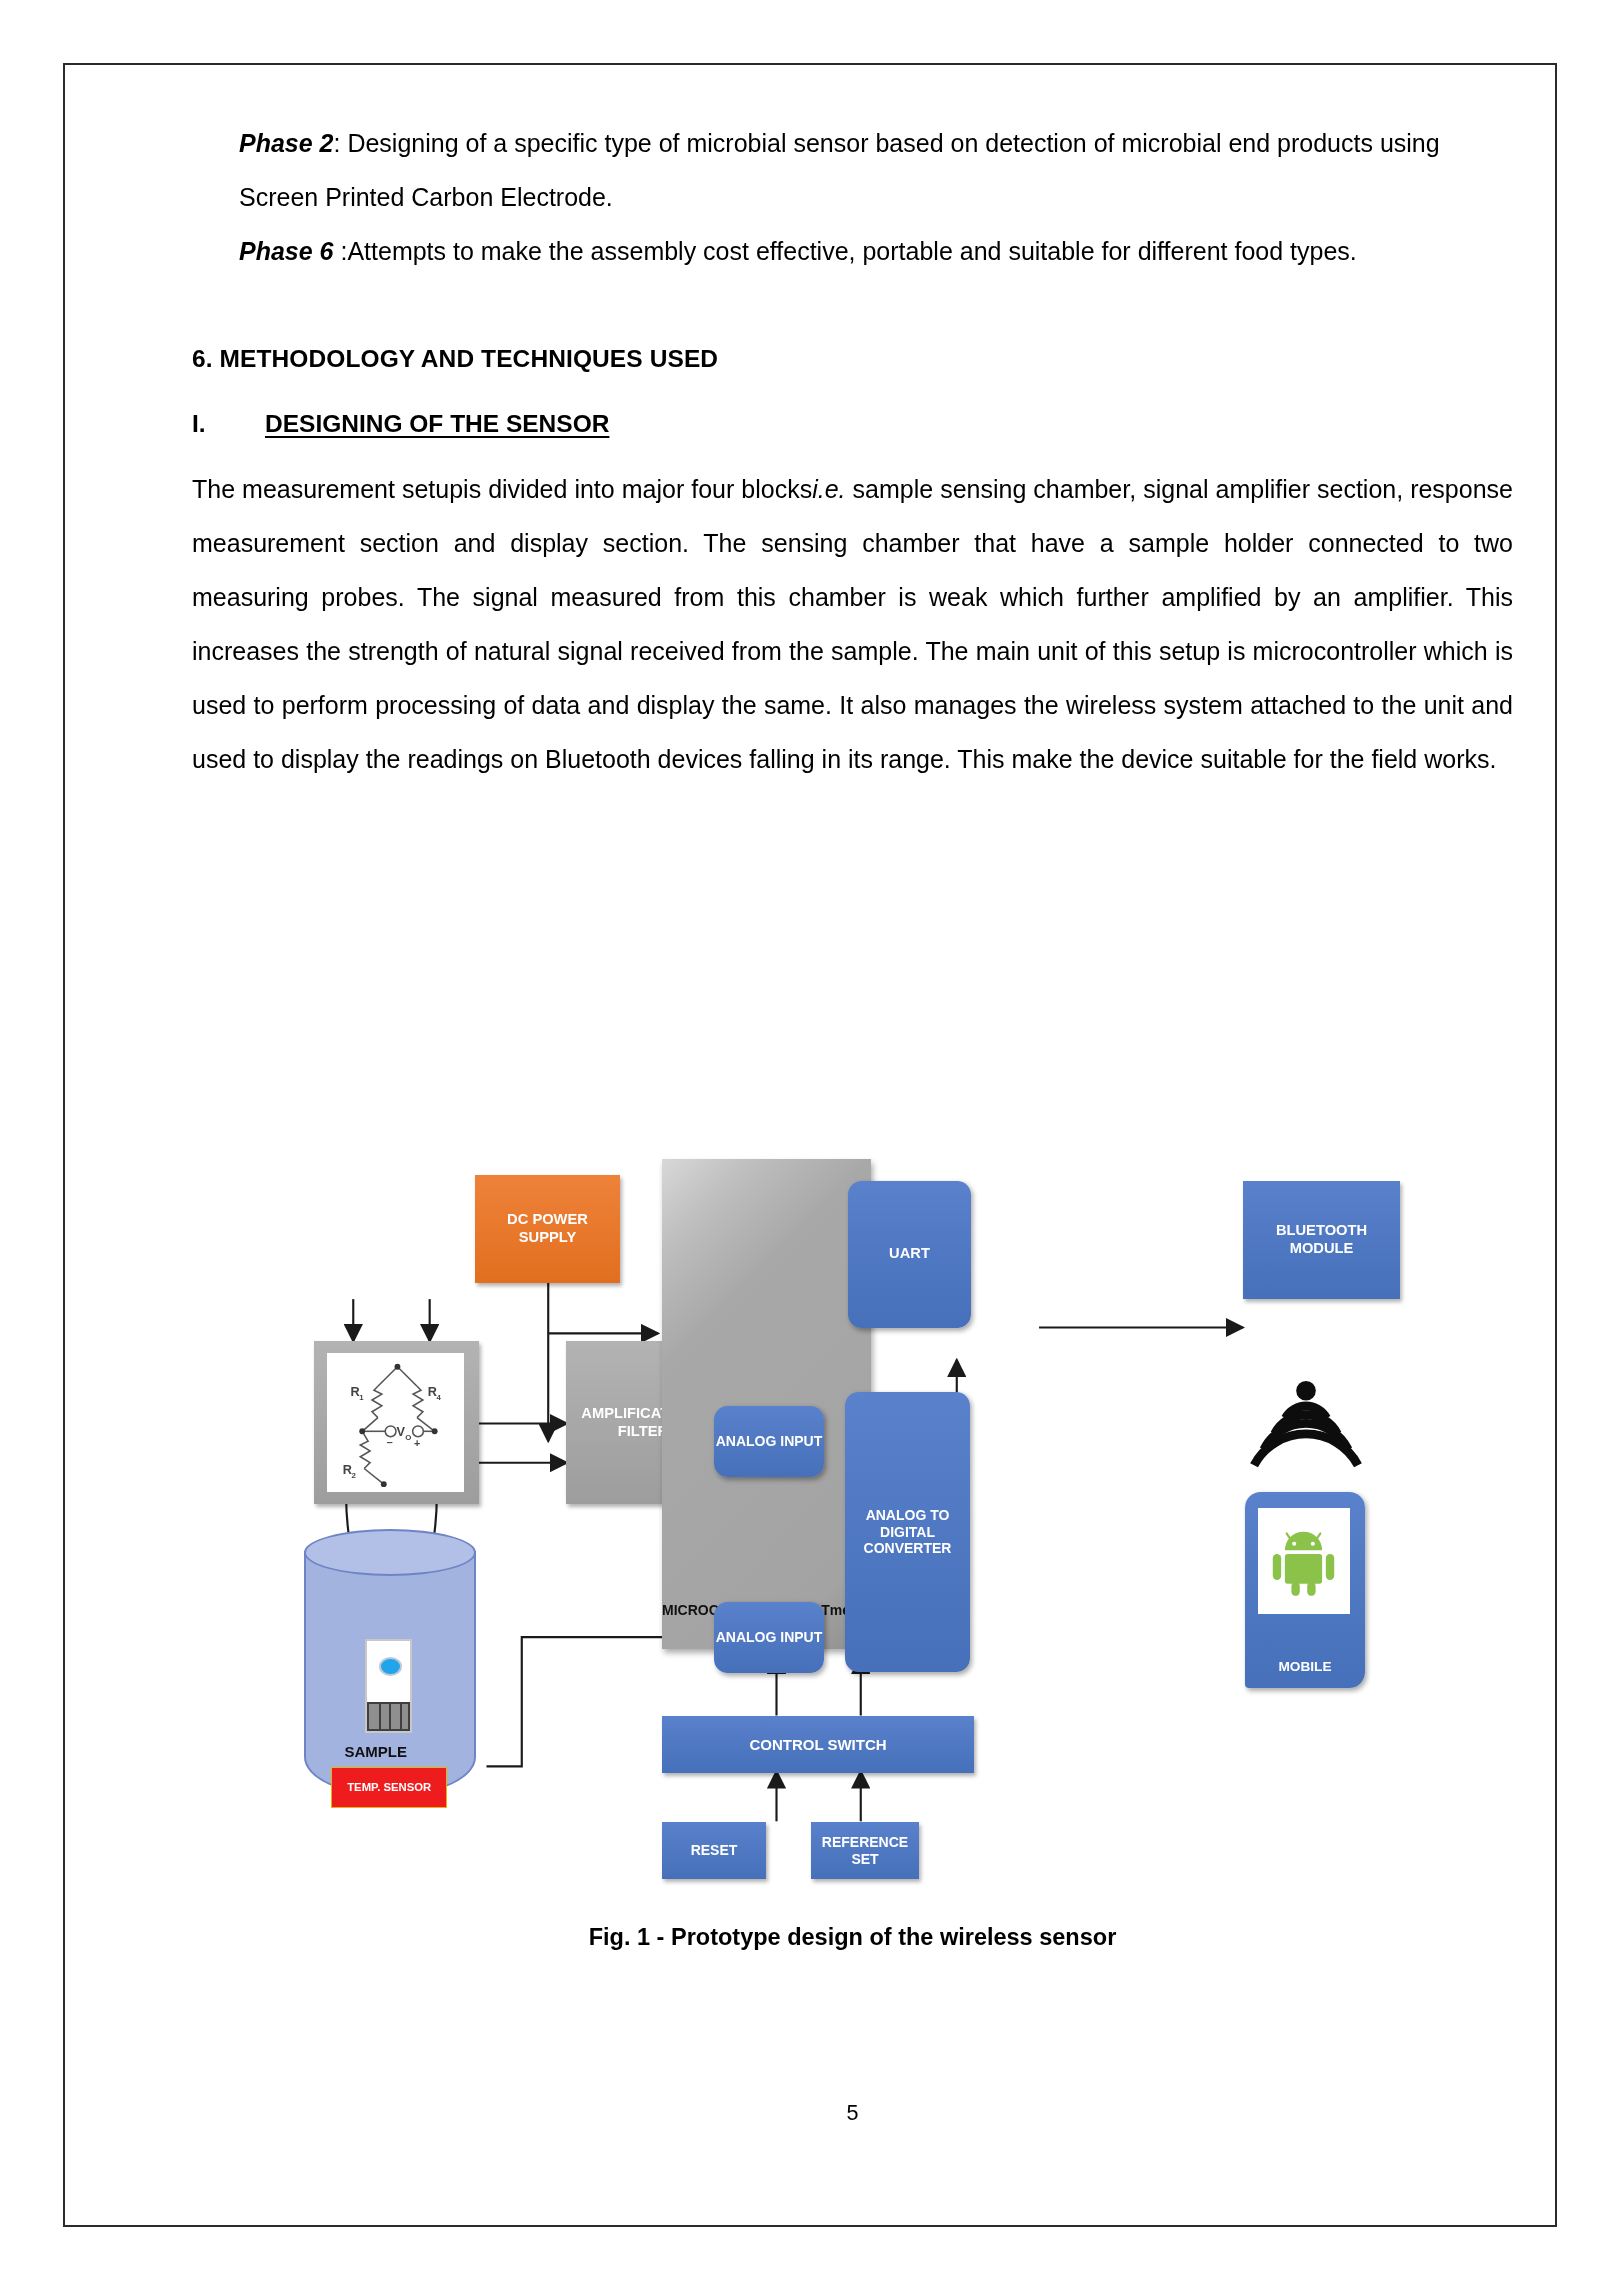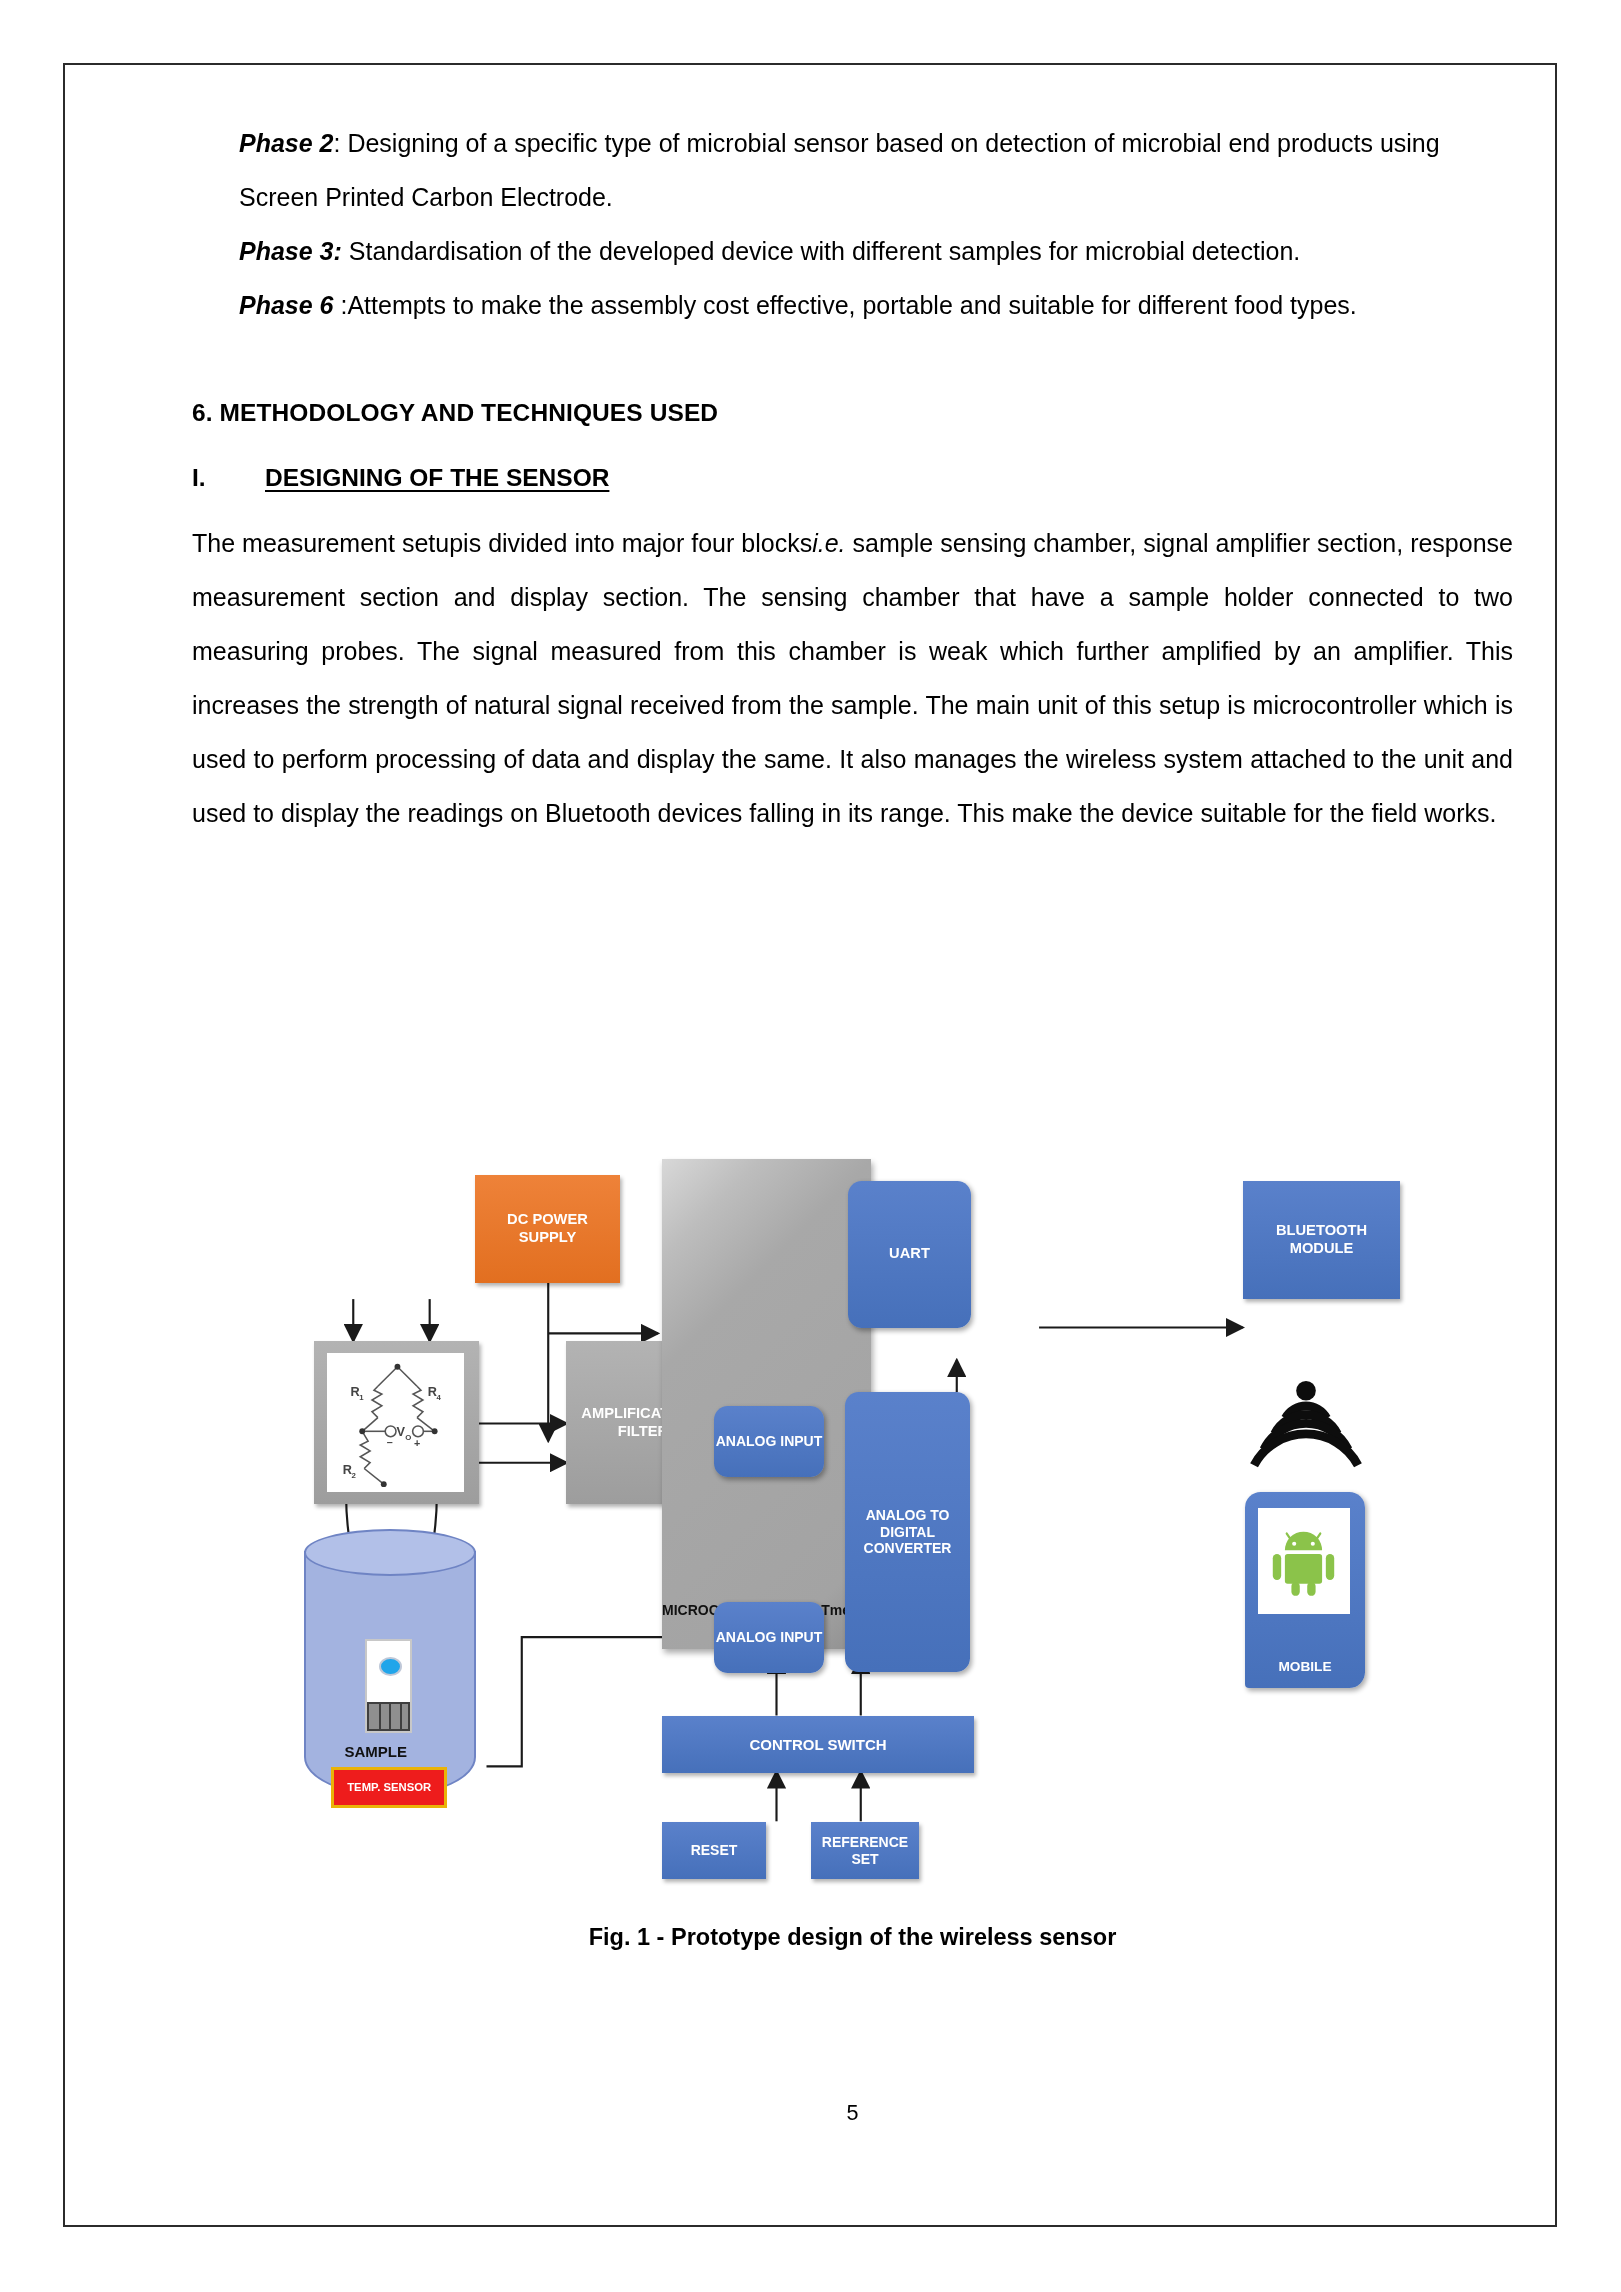--- a/index.html
+++ b/index.html
@@ -130,21 +130,21 @@
     background: linear-gradient(180deg,#5a81cb 0%,#4670ba 100%);
     border-radius: 13.7px;
     box-shadow: 2px 2.9px 4.9px rgba(0,0,0,0.33);
   }
   .blk-gray {
     background: linear-gradient(180deg,#b3b3b3 0%,#9d9d9d 100%);
     box-shadow: 2px 2.9px 3.9px rgba(0,0,0,0.30);
   }
   .blk-red {
     background: #ee1c1c;
-    border: 3px solid #eab308;
+    border: 1px solid #eab308;
     color: #ffffff;
   }
 
   
   .mcu-box {
     position: absolute;
     left: 368px;
     top: 0px;
     width: 209px;
     height: 490px;
@@ -335,21 +335,20 @@
 <body>
 
 <div class="page">
 
   <div class="page-border"></div>
 
   <div class="content">
 
     <p class="phase-para"><span class="lbl">Phase 2</span><span>: Designing of a specific type of microbial sensor based on detection of microbial end products using  Screen Printed Carbon Electrode.</span></p>
 
-    <p class="phase-para"><span class="lbl">Phase  3:</span><span> Standardisation of the developed device with different samples for microbial detection.</span></p>
 
     <p class="phase-para"><span class="lbl">Phase 6</span><span> :Attempts  to make the assembly cost effective, portable and suitable for different food types.</span></p>
 
     <div class="sec-heading">6. METHODOLOGY  AND TECHNIQUES USED</div>
 
     <div class="sub-heading-row">
       <span class="sub-heading-num">I.</span>
       <span class="sub-heading-txt">DESIGNING  OF THE SENSOR</span>
     </div>
 

